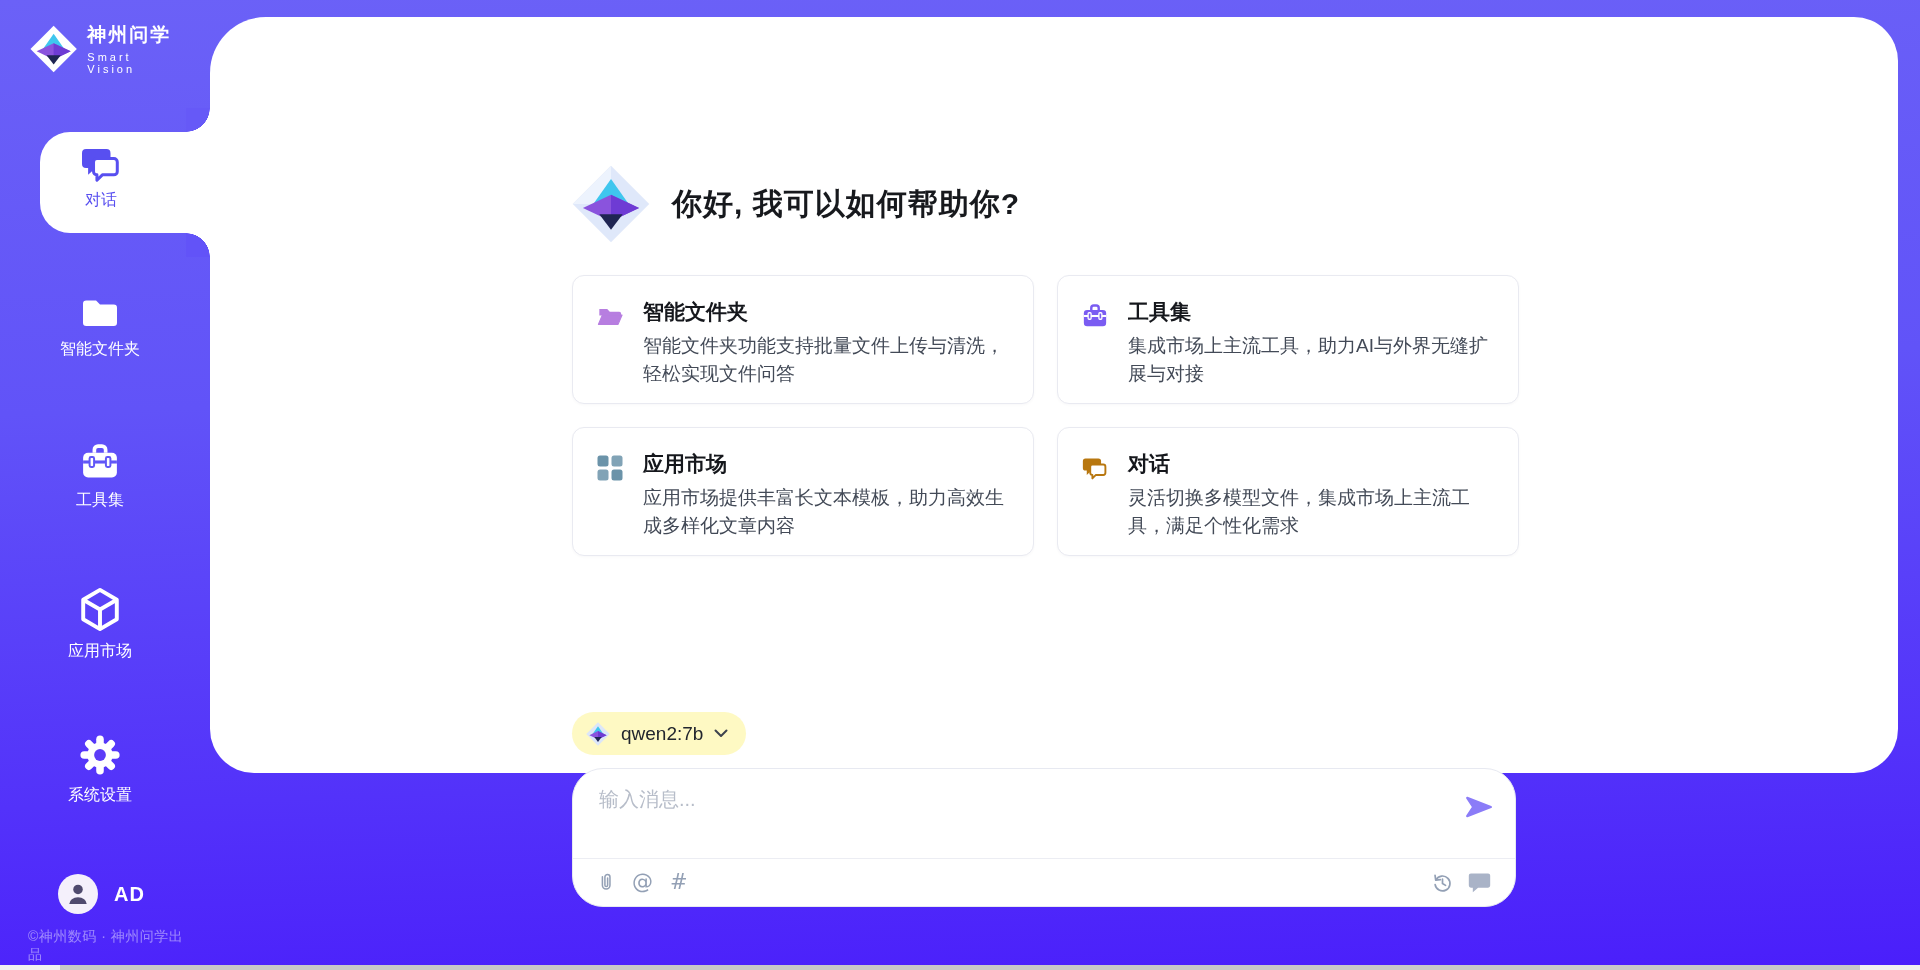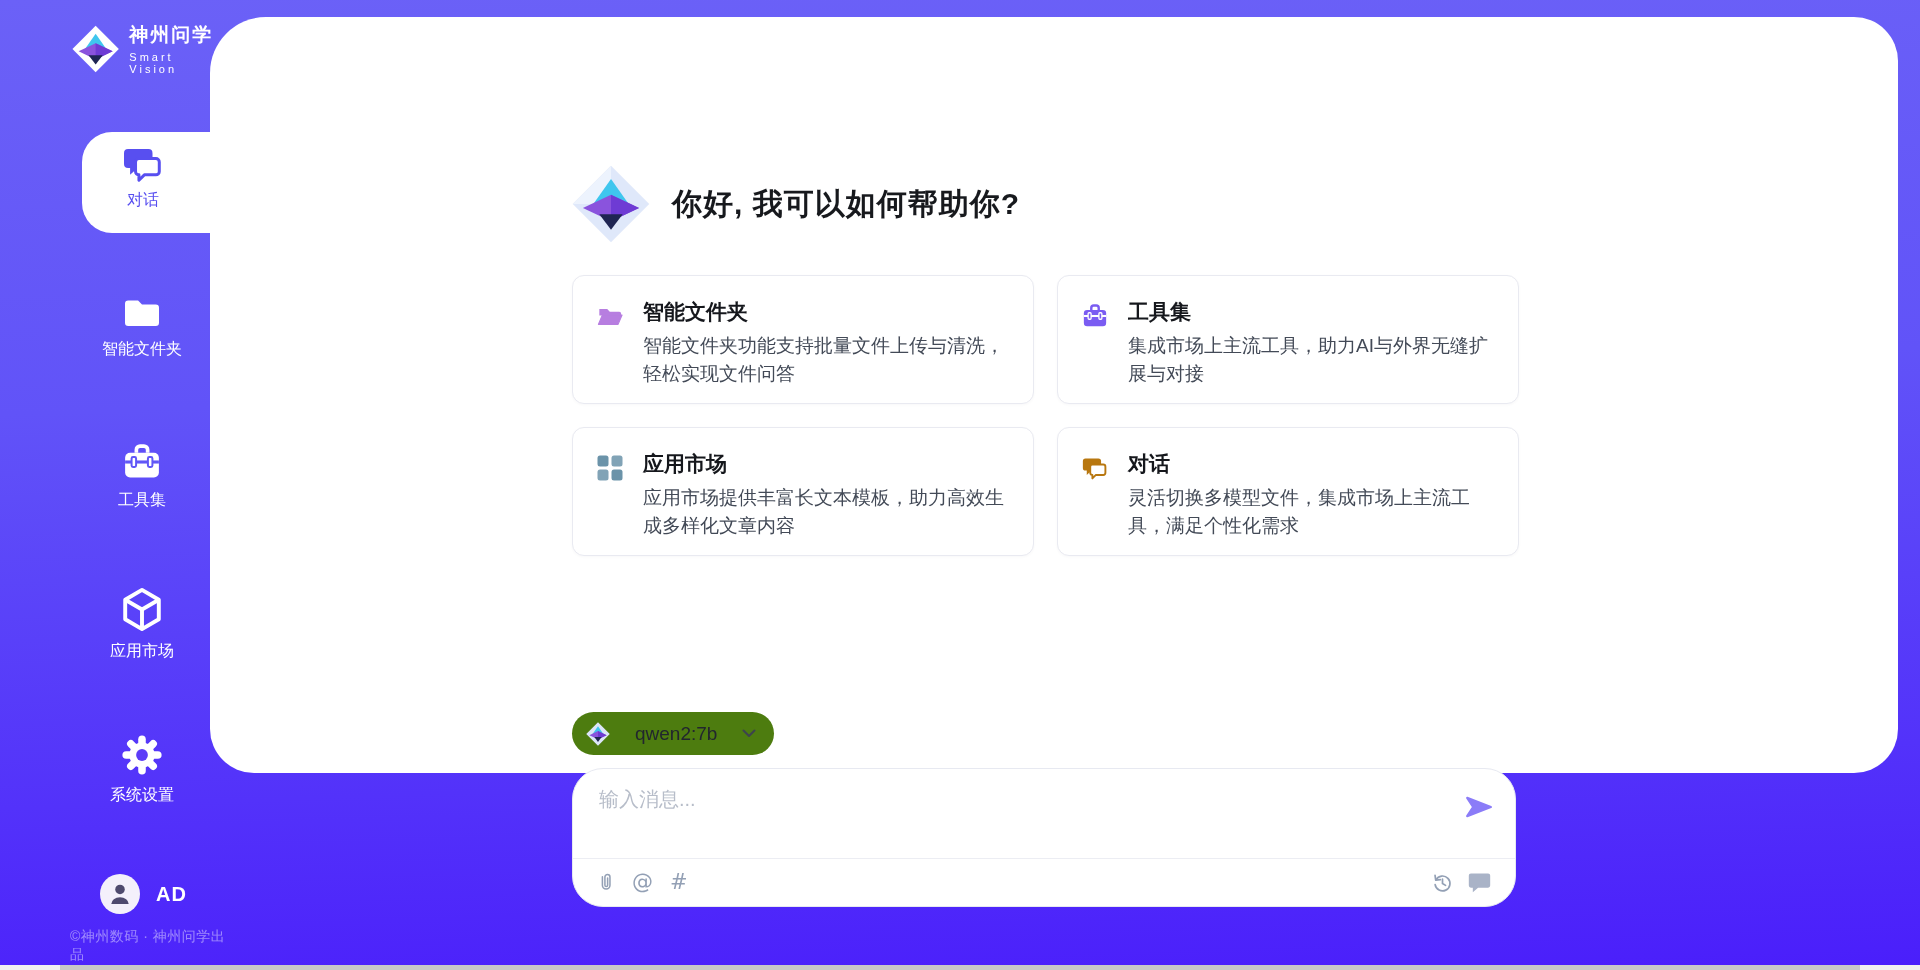--- a/index.html
+++ b/index.html
@@ -4,21 +4,21 @@
 <style>
   * { margin:0; padding:0; box-sizing:border-box; }
   html,body { width:1920px; height:970px; overflow:hidden; }
   body {
     font-family:"Liberation Sans","DejaVu Sans",sans-serif;
     background:linear-gradient(178deg,#6B61F7 0%,#6153F8 40%,#5332FA 78%,#4A1EFB 100%);
     position:relative;
   }
 
   
-  .sidebar { position:absolute; left:0; top:0; width:184px; height:970px;margin-left:42px; }
+  .sidebar { position:absolute; left:0; top:0; width:184px; height:970px; }
   .logo-row { position:absolute; left:30px; top:22px; display:flex; align-items:center; gap:10px; }
   .logo-diamond { width:48px; height:48px; }
   .logo-text .cn { color:#fff; font-size:19px; font-weight:700; letter-spacing:2px; }
   .logo-text .en { color:#fff; font-size:11px; letter-spacing:3px; margin-top:3px; }
 
   .nav-active-pill {
     position:absolute; left:40px; top:132px; width:170px; height:101px;
     background:#fff; border-radius:30px 0 0 30px;
   }
   .pill-fillet { position:absolute; left:186px; width:24px; height:24px; }
@@ -51,21 +51,21 @@
   .card {
     background:#fff; border:1px solid #e9eaf1; border-radius:12px;
     position:relative; cursor:pointer; box-shadow:0 1px 3px rgba(30,35,60,0.03);
   }
   .card-icon { position:absolute; left:24px; top:27px; width:26px; height:26px; }
   .card-title { position:absolute; left:70px; top:22px; font-size:21px; font-weight:700; color:#15171c; }
   .card-desc { position:absolute; left:70px; top:56px; width:374px; font-size:19px; line-height:28px; color:#434a57; }
 
   .model-pill {
     position:absolute; left:362px; top:695px; height:43px; padding:0 18px 0 14px;
-    background:#4d7c0f; border-radius:22px; display:inline-flex; align-items:center; gap:25px; cursor:pointer;
+    background:#fef9c3; border-radius:22px; display:inline-flex; align-items:center; gap:11px; cursor:pointer;
   }
   .model-pill .mini-diamond { width:24px; height:24px; }
   .model-name { font-size:19px; color:#22262e; }
 
   .composer {
     position:absolute; left:362px; top:751px; width:944px; height:139px;
     border:1.5px solid #e7e9f1; border-radius:31px; background:#fff;padding-left:36px;
   }
   .composer textarea {
     position:absolute; left:26px; top:17px; width:840px; height:62px;

